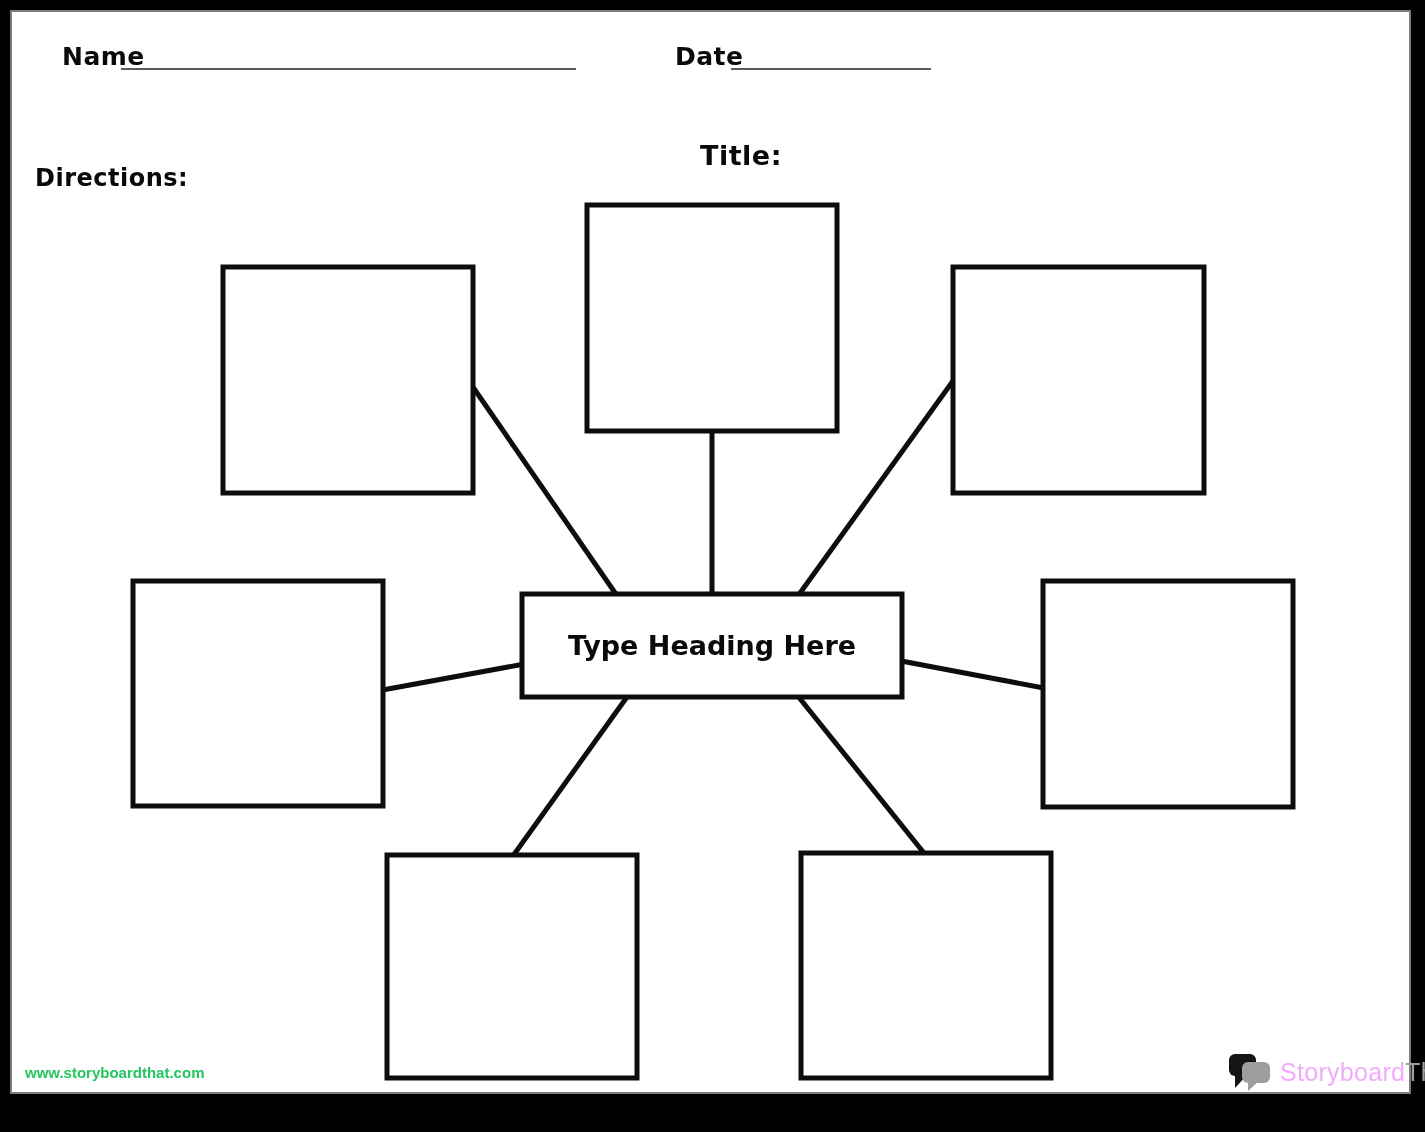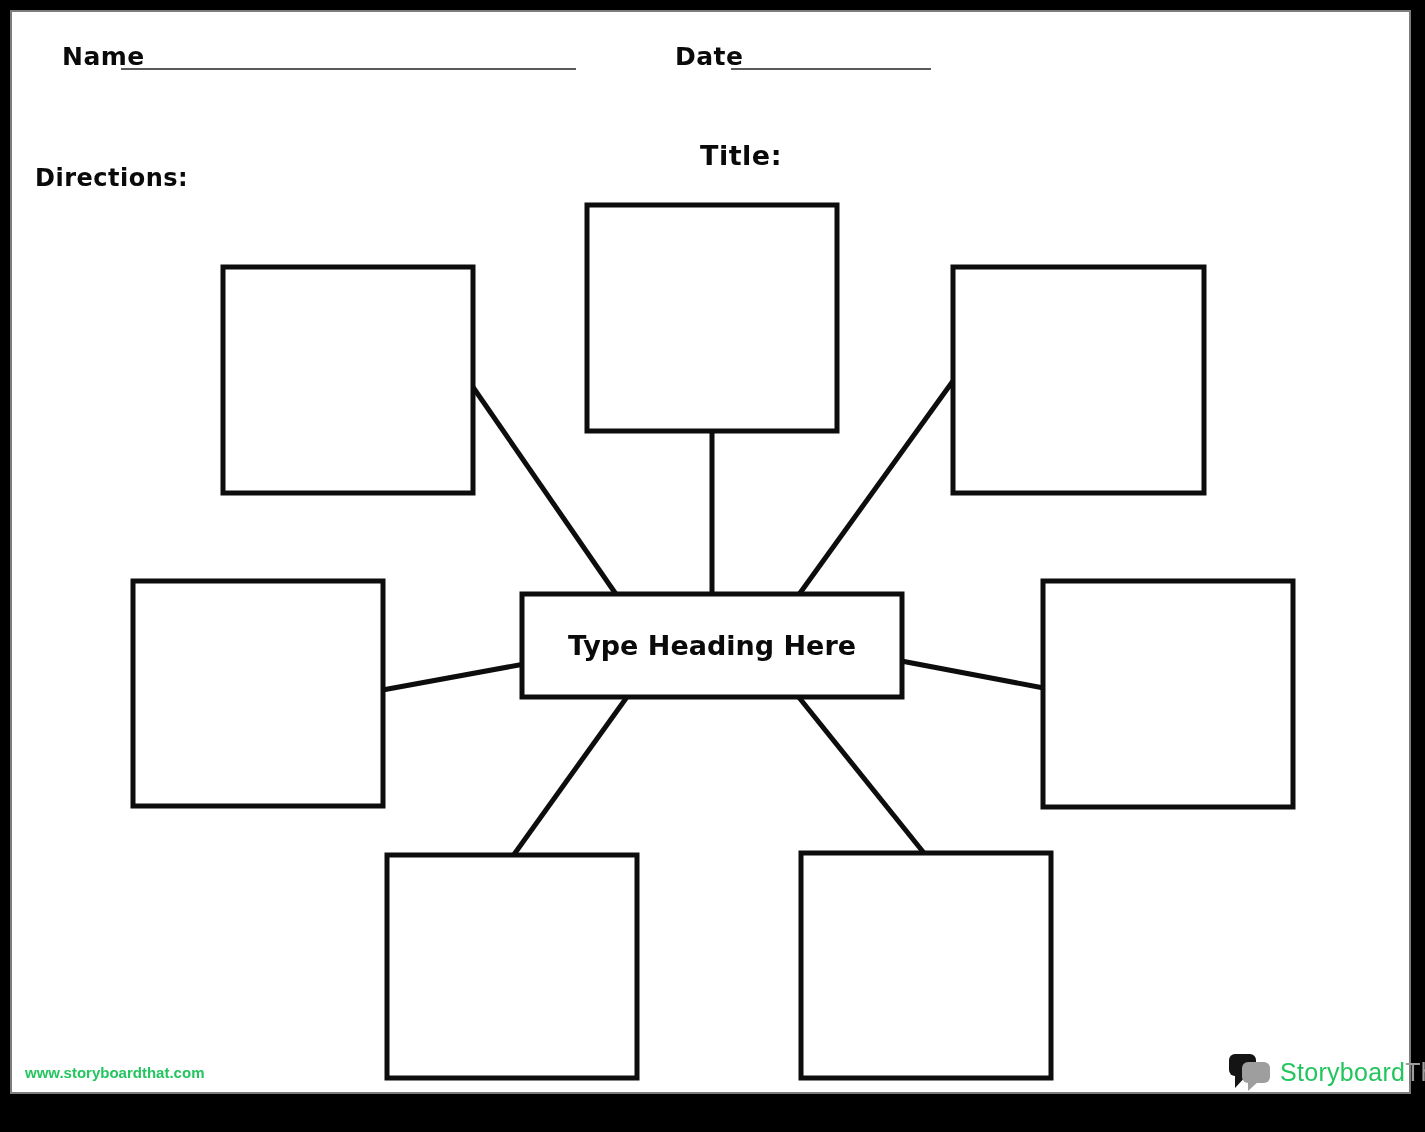--- a/index.html
+++ b/index.html
@@ -78,21 +78,21 @@
     display: flex;
     align-items: center;
     gap: 7px;
   }
   #logo-text {
     font-family: "Liberation Sans", sans-serif;
     font-size: 25px;
     letter-spacing: 0.3px;
     white-space: nowrap;
   }
-  #logo-text .dark { color: #22c55e; }
+  #logo-text .dark { color: #f0abfc; }
   #logo-text .gray { color: #9e9e9e; }
 </style>
 </head>
 <body>
 
 <div class="page"></div>
 
 <div class="abs hdr-label" id="name-label">Name</div>
 <div class="abs write-line" id="name-underline"></div>
 

